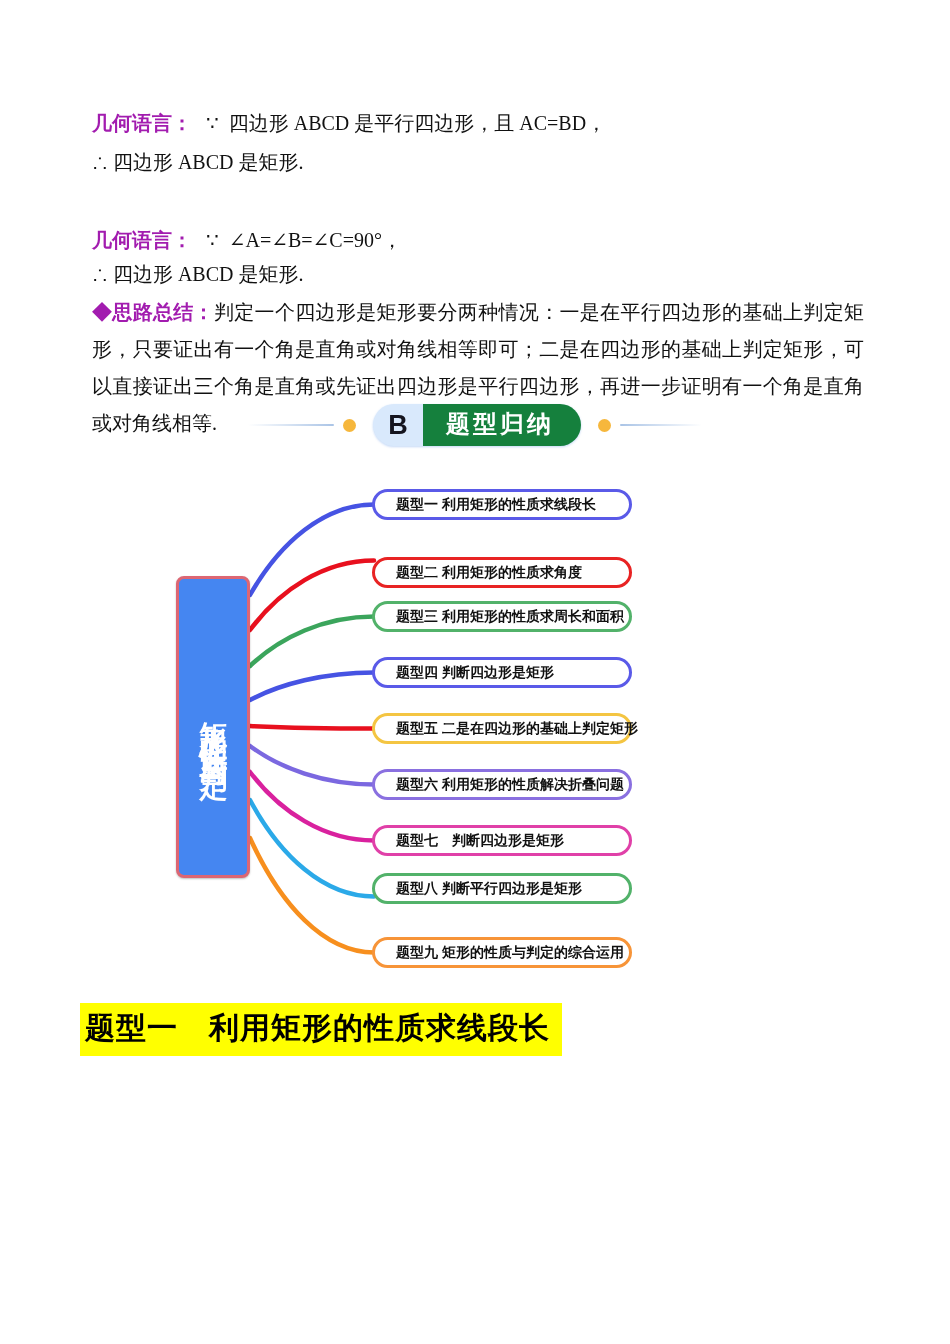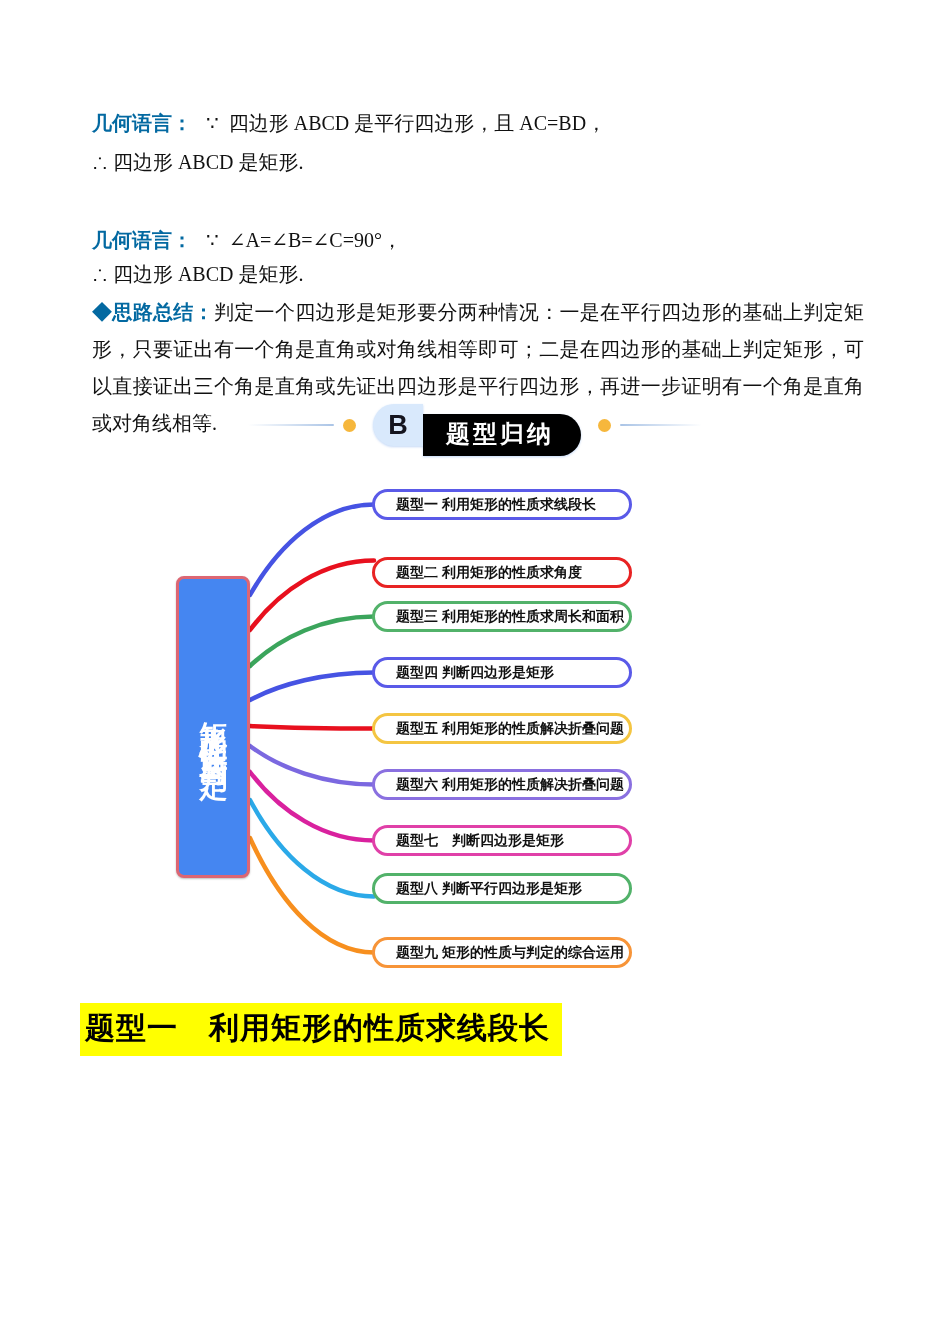--- a/index.html
+++ b/index.html
@@ -13,21 +13,21 @@
   .page { position: absolute; inset: 0; }
 
   
   .tline {
     position: absolute; left: 92px;
     font-size: 20px; color: #111;
     font-family: "Liberation Serif", "DejaVu Serif", serif;
     white-space: nowrap;
   }
   .blue-label {
-    color: #0369a1; font-weight: bold;
+    color: #a21caf; font-weight: bold;
     font-family: Liberation Sans, sans-serif;
     font-size: 20px;
   }
   .because { margin: 0 10px 0 14px; color: #111; }
   .bold-black {
     color: #111; font-weight: bold;
     font-family: "Liberation Sans", "DejaVu Sans", sans-serif;
     margin-left: 12px;
   }
   .para {
@@ -108,21 +108,21 @@
 
   <div class="para">
     <span class="blue-label">◆思路总结：</span><span>判定一个四边形是矩形要分两种情况：一是在平行四边形的基础上判定矩形，只要证出有一个角是直角或对角线相等即可；二是在四边形的基础上判定矩形，可以直接证出三个角是直角或先证出四边形是平行四边形，再进一步证明有一个角是直角或对角线相等.</span>
   </div>
 
   <div class="badge-row">
     <div class="deco-line left"></div>
     <div class="deco-dot" id="dotL" style="background: rgb(246, 183, 60);"></div>
     <div class="badge-pill">
       <div class="badge-cap" id="badgeCap" style="background: rgb(217, 233, 252);">B</div>
-      <div class="badge-main" id="badgeMain" style="background: #000000; margin-top: 10px;">题型归纳</div>
+      <div class="badge-main" id="badgeMain" style="background: #15803d;">题型归纳</div>
     </div>
     <div class="deco-dot" id="dotR" style="background: rgb(246, 183, 60);"></div>
     <div class="deco-line right"></div>
   </div>
 
   <div class="mindmap">
     <svg class="mm-svg" id="mmSvg" width="950" height="535" viewBox="0 0 950 535">
         <path d="M 250 130 C 280 77.51, 324 39.5, 374 39.5" fill="none" stroke="#4653e3" stroke-width="4.5" stroke-linecap="round"></path>
         <path d="M 250 165 C 280 124.69, 324 95.5, 374 95.5" fill="none" stroke="#e8101e" stroke-width="4.5" stroke-linecap="round"></path>
         <path d="M 250 201 C 280 172.29, 324 151.5, 374 151.5" fill="none" stroke="#3ba55c" stroke-width="4.5" stroke-linecap="round"></path>
@@ -141,21 +141,21 @@
         <div class="mm-pill" style="top: 80px; border-color: rgb(232, 35, 35); margin-top: 12px;">
           <span>题型二 利用矩形的性质求角度</span>
         </div>
         <div class="mm-pill" style="top: 136px; border-color: rgb(82, 178, 106);">
           <span>题型三 利用矩形的性质求周长和面积</span>
         </div>
         <div class="mm-pill" style="top: 192px; border-color: rgb(90, 90, 232);">
           <span>题型四 判断四边形是矩形</span>
         </div>
         <div class="mm-pill" style="top: 248px; border-color: rgb(244, 197, 66);">
-          <span>题型五 利用矩形的性质解决折叠问题</span>
+          <span>题型五 二是在四边形的基础上判定矩形</span>
         </div>
         <div class="mm-pill" style="top: 304px; border-color: rgb(138, 112, 224);">
           <span>题型六 利用矩形的性质解决折叠问题</span>
         </div>
         <div class="mm-pill" style="top: 360px; border-color: rgb(224, 64, 168);">
           <span>题型七　判断四边形是矩形</span>
         </div>
         <div class="mm-pill" style="top: 408px; border-color: rgb(82, 178, 106);">
           <span>题型八 判断平行四边形是矩形</span>
         </div>

